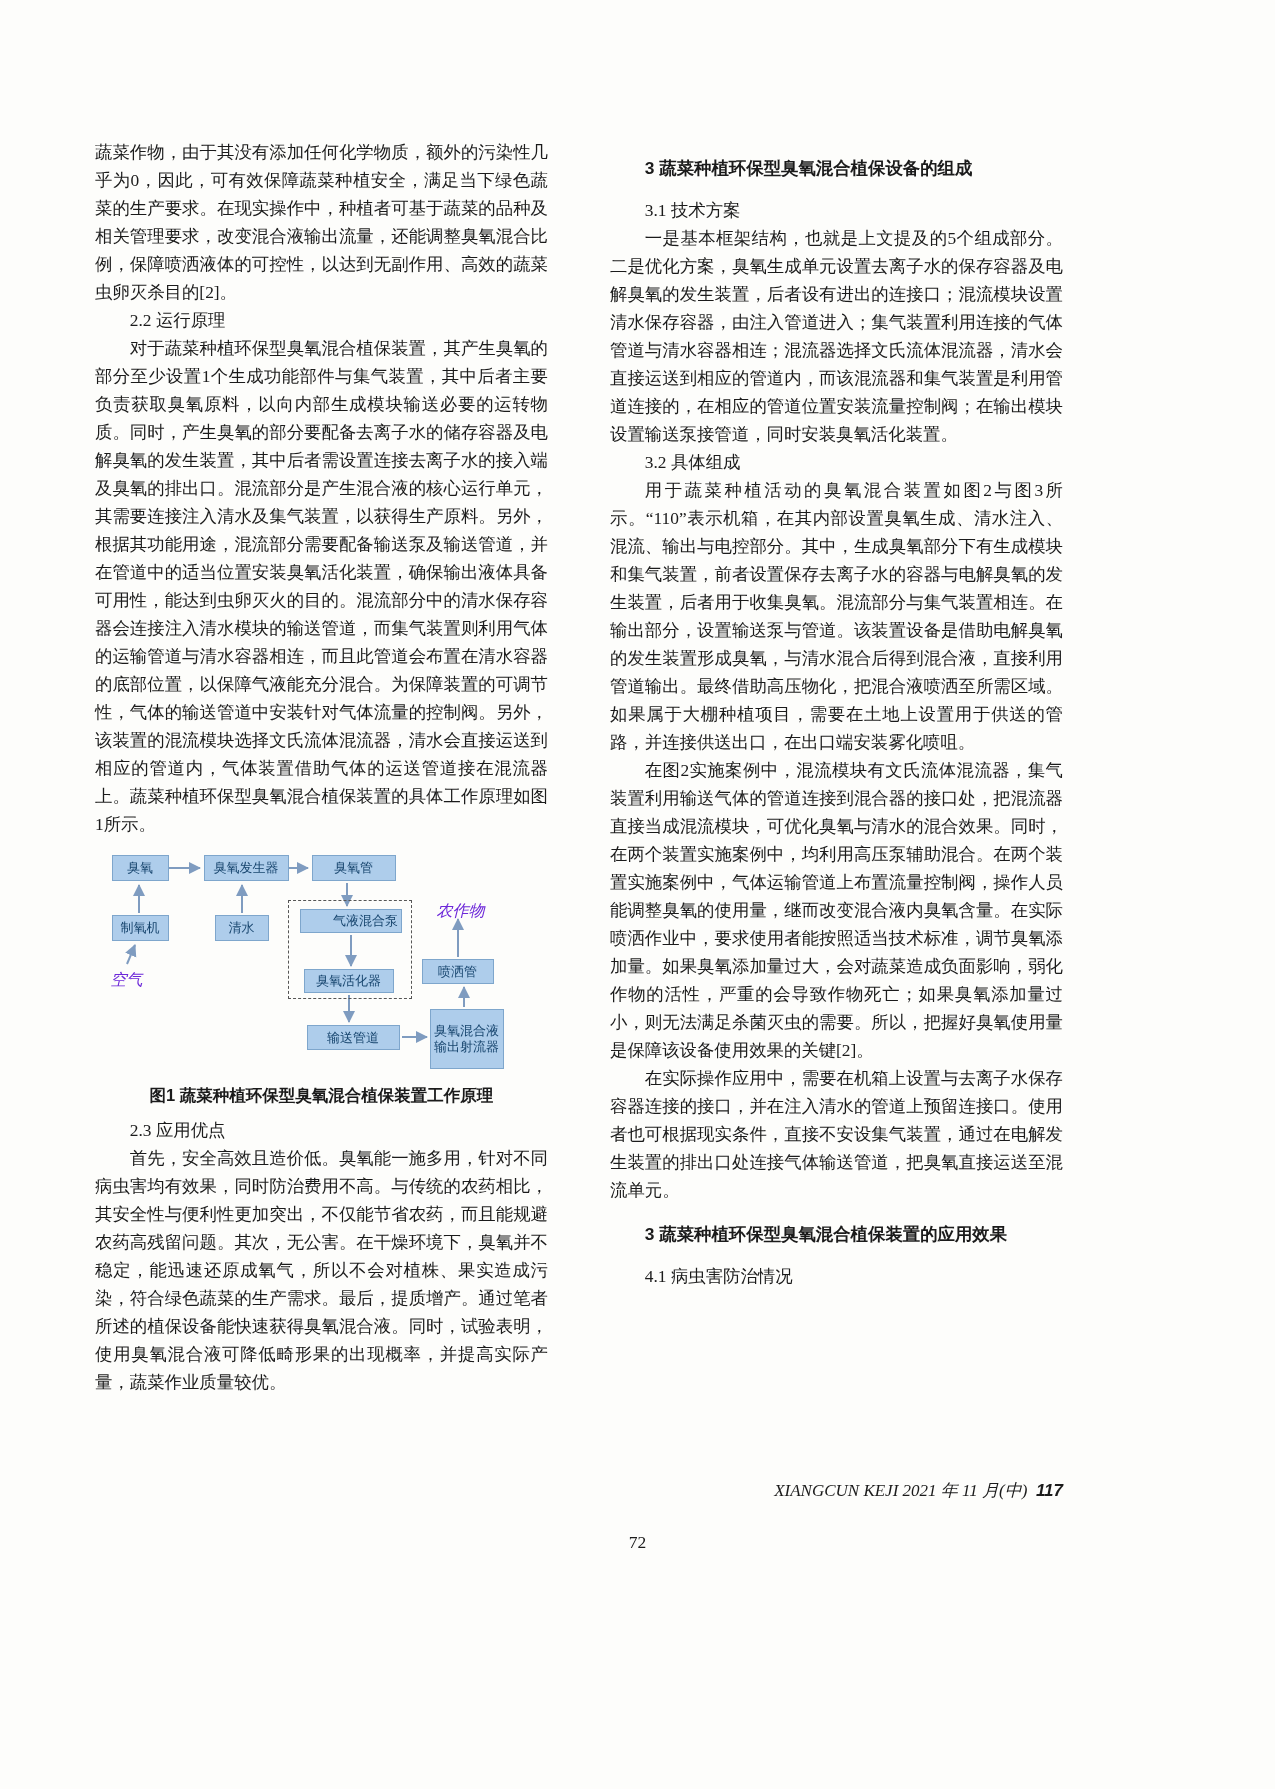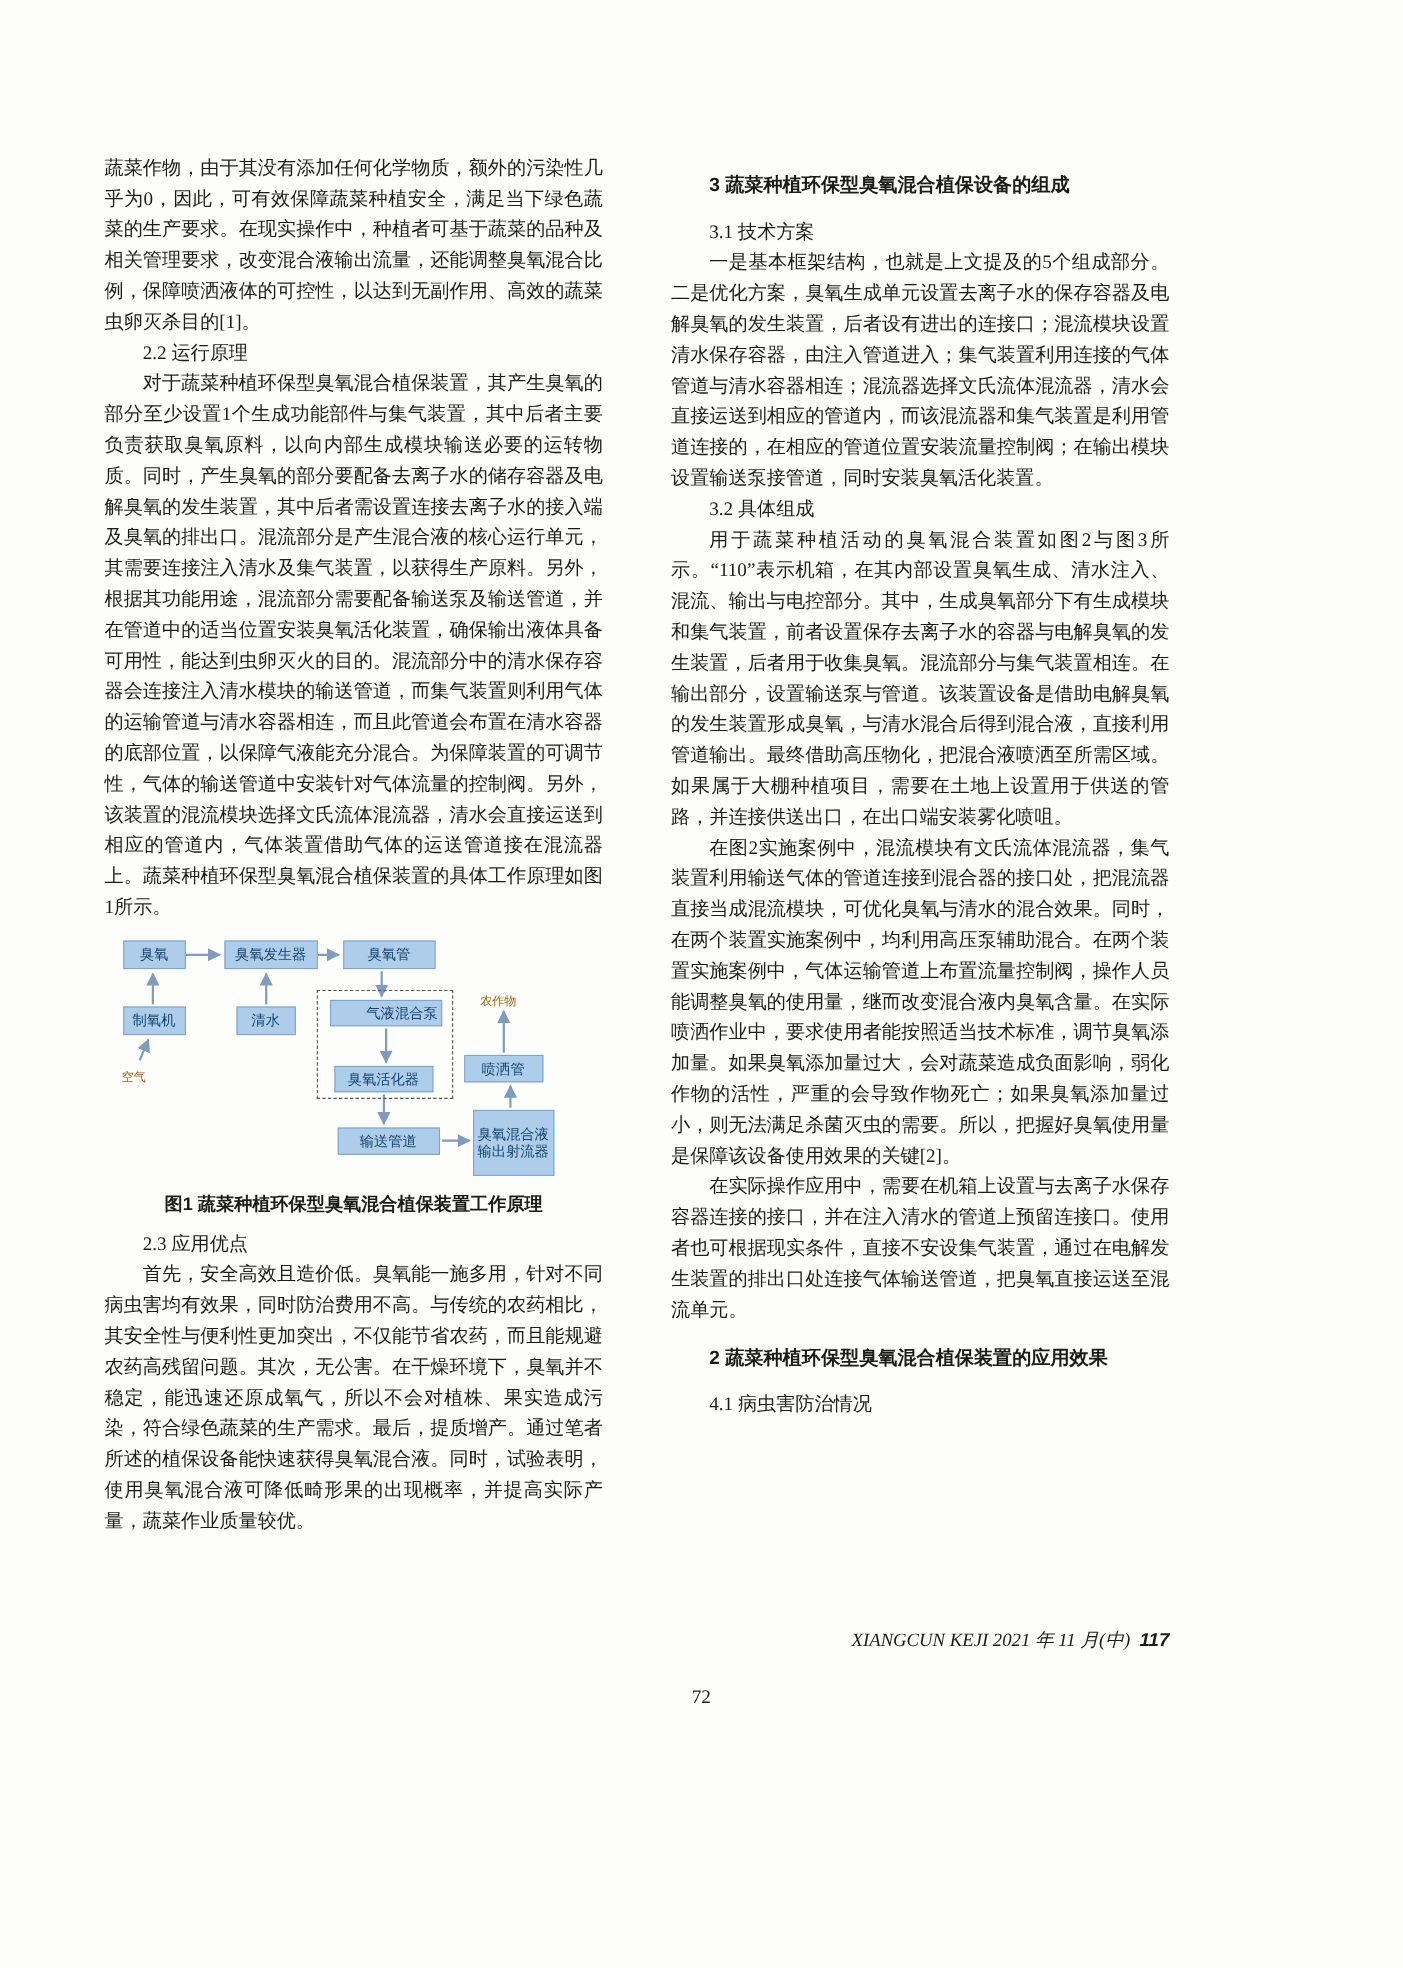--- a/index.html
+++ b/index.html
@@ -63,22 +63,23 @@
     line-height: 1.2;
     display: flex;
     align-items: center;
     justify-content: center;
     text-align: center;
     padding: 1px 2px;
   }
   .dlabel {
     position: absolute;
     font-family: "Liberation Sans", "DejaVu Sans", sans-serif;
-    font-size: 11px;
-    color: #a16207;
+    font-size: 16px;
+    color: #6d28d9;
+    font-style: italic;
   }
   .dgroup {
     position: absolute;
     border: 1.5px dashed #555;
     background: transparent;
   }
   figcaption {
     text-align: center;
     font-weight: bold;
     font-family: "Liberation Sans", "DejaVu Sans", sans-serif;
@@ -107,21 +108,21 @@
   }
 </style>
 </head>
 <body>
 
 <div class="page">
 
   <div class="content">
 
     <div class="col">
-      <p class="noindent">蔬菜作物，由于其没有添加任何化学物质，额外的污染性几乎为0，因此，可有效保障蔬菜种植安全，满足当下绿色蔬菜的生产要求。在现实操作中，种植者可基于蔬菜的品种及相关管理要求，改变混合液输出流量，还能调整臭氧混合比例，保障喷洒液体的可控性，以达到无副作用、高效的蔬菜虫卵灭杀目的[1]。</p>
+      <p class="noindent">蔬菜作物，由于其没有添加任何化学物质，额外的污染性几乎为0，因此，可有效保障蔬菜种植安全，满足当下绿色蔬菜的生产要求。在现实操作中，种植者可基于蔬菜的品种及相关管理要求，改变混合液输出流量，还能调整臭氧混合比例，保障喷洒液体的可控性，以达到无副作用、高效的蔬菜虫卵灭杀目的[2]。</p>
       <h3 class="subsection">2.2  运行原理</h3>
       <p>对于蔬菜种植环保型臭氧混合植保装置，其产生臭氧的部分至少设置1个生成功能部件与集气装置，其中后者主要负责获取臭氧原料，以向内部生成模块输送必要的运转物质。同时，产生臭氧的部分要配备去离子水的储存容器及电解臭氧的发生装置，其中后者需设置连接去离子水的接入端及臭氧的排出口。混流部分是产生混合液的核心运行单元，其需要连接注入清水及集气装置，以获得生产原料。另外，根据其功能用途，混流部分需要配备输送泵及输送管道，并在管道中的适当位置安装臭氧活化装置，确保输出液体具备可用性，能达到虫卵灭火的目的。混流部分中的清水保存容器会连接注入清水模块的输送管道，而集气装置则利用气体的运输管道与清水容器相连，而且此管道会布置在清水容器的底部位置，以保障气液能充分混合。为保障装置的可调节性，气体的输送管道中安装针对气体流量的控制阀。另外，该装置的混流模块选择文氏流体混流器，清水会直接运送到相应的管道内，气体装置借助气体的运送管道接在混流器上。蔬菜种植环保型臭氧混合植保装置的具体工作原理如图1所示。</p>
 
       <figure>
         <div class="diagram">
           <svg width="430" height="222" viewBox="0 0 430 222">
             <defs>
               <marker id="ah" markerWidth="8" markerHeight="8" refX="5.5" refY="3" orient="auto">
                 <path d="M0,0 L6,3 L0,6 Z" fill="#7f9cc0"></path>
               </marker>
@@ -165,21 +166,21 @@
     </div>
 
     <div class="col">
       <h2 class="section">3  蔬菜种植环保型臭氧混合植保设备的组成</h2>
       <h3 class="subsection">3.1  技术方案</h3>
       <p>一是基本框架结构，也就是上文提及的5个组成部分。二是优化方案，臭氧生成单元设置去离子水的保存容器及电解臭氧的发生装置，后者设有进出的连接口；混流模块设置清水保存容器，由注入管道进入；集气装置利用连接的气体管道与清水容器相连；混流器选择文氏流体混流器，清水会直接运送到相应的管道内，而该混流器和集气装置是利用管道连接的，在相应的管道位置安装流量控制阀；在输出模块设置输送泵接管道，同时安装臭氧活化装置。</p>
       <h3 class="subsection">3.2  具体组成</h3>
       <p>用于蔬菜种植活动的臭氧混合装置如图2与图3所示。“110”表示机箱，在其内部设置臭氧生成、清水注入、混流、输出与电控部分。其中，生成臭氧部分下有生成模块和集气装置，前者设置保存去离子水的容器与电解臭氧的发生装置，后者用于收集臭氧。混流部分与集气装置相连。在输出部分，设置输送泵与管道。该装置设备是借助电解臭氧的发生装置形成臭氧，与清水混合后得到混合液，直接利用管道输出。最终借助高压物化，把混合液喷洒至所需区域。如果属于大棚种植项目，需要在土地上设置用于供送的管路，并连接供送出口，在出口端安装雾化喷咀。</p>
       <p>在图2实施案例中，混流模块有文氏流体混流器，集气装置利用输送气体的管道连接到混合器的接口处，把混流器直接当成混流模块，可优化臭氧与清水的混合效果。同时，在两个装置实施案例中，均利用高压泵辅助混合。在两个装置实施案例中，气体运输管道上布置流量控制阀，操作人员能调整臭氧的使用量，继而改变混合液内臭氧含量。在实际喷洒作业中，要求使用者能按照适当技术标准，调节臭氧添加量。如果臭氧添加量过大，会对蔬菜造成负面影响，弱化作物的活性，严重的会导致作物死亡；如果臭氧添加量过小，则无法满足杀菌灭虫的需要。所以，把握好臭氧使用量是保障该设备使用效果的关键[2]。</p>
       <p>在实际操作应用中，需要在机箱上设置与去离子水保存容器连接的接口，并在注入清水的管道上预留连接口。使用者也可根据现实条件，直接不安设集气装置，通过在电解发生装置的排出口处连接气体输送管道，把臭氧直接运送至混流单元。</p>
-      <h2 class="section">2  蔬菜种植环保型臭氧混合植保装置的应用效果</h2>
+      <h2 class="section">3  蔬菜种植环保型臭氧混合植保装置的应用效果</h2>
       <h3 class="subsection">4.1  病虫害防治情况</h3>
     </div>
 
   </div>
 
   <div class="journal-footer">
     <span>XIANGCUN KEJI  2021 年 11 月(中)</span>&nbsp;
     <b>117</b>
   </div>
 

